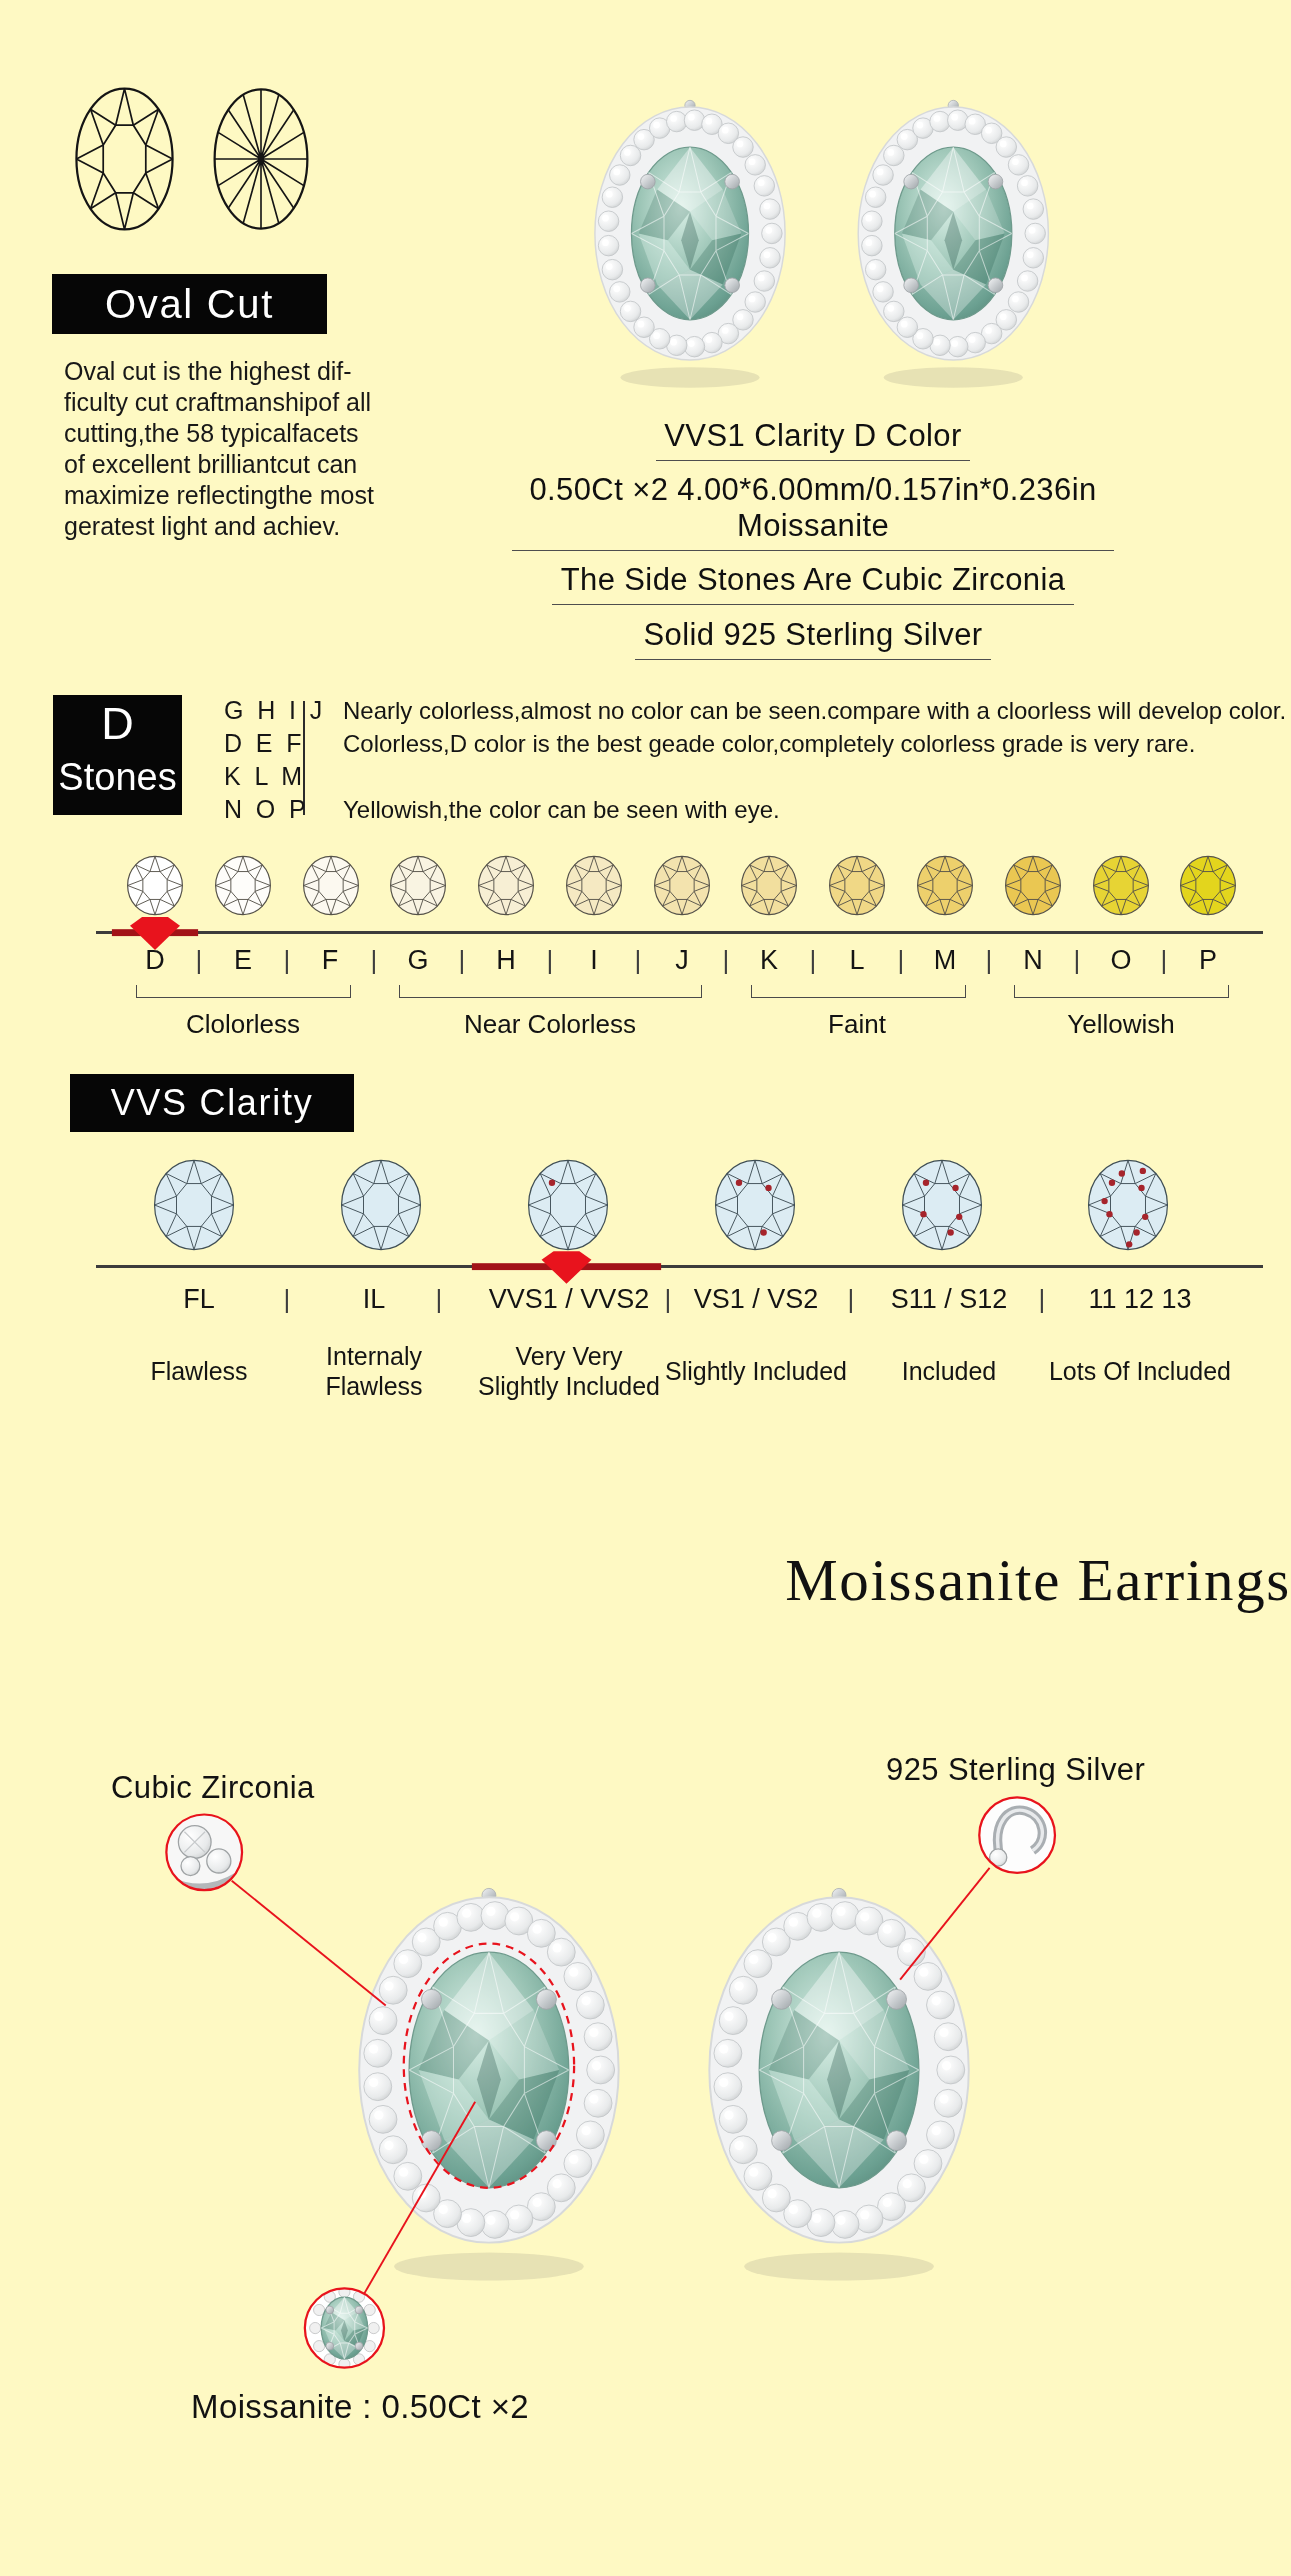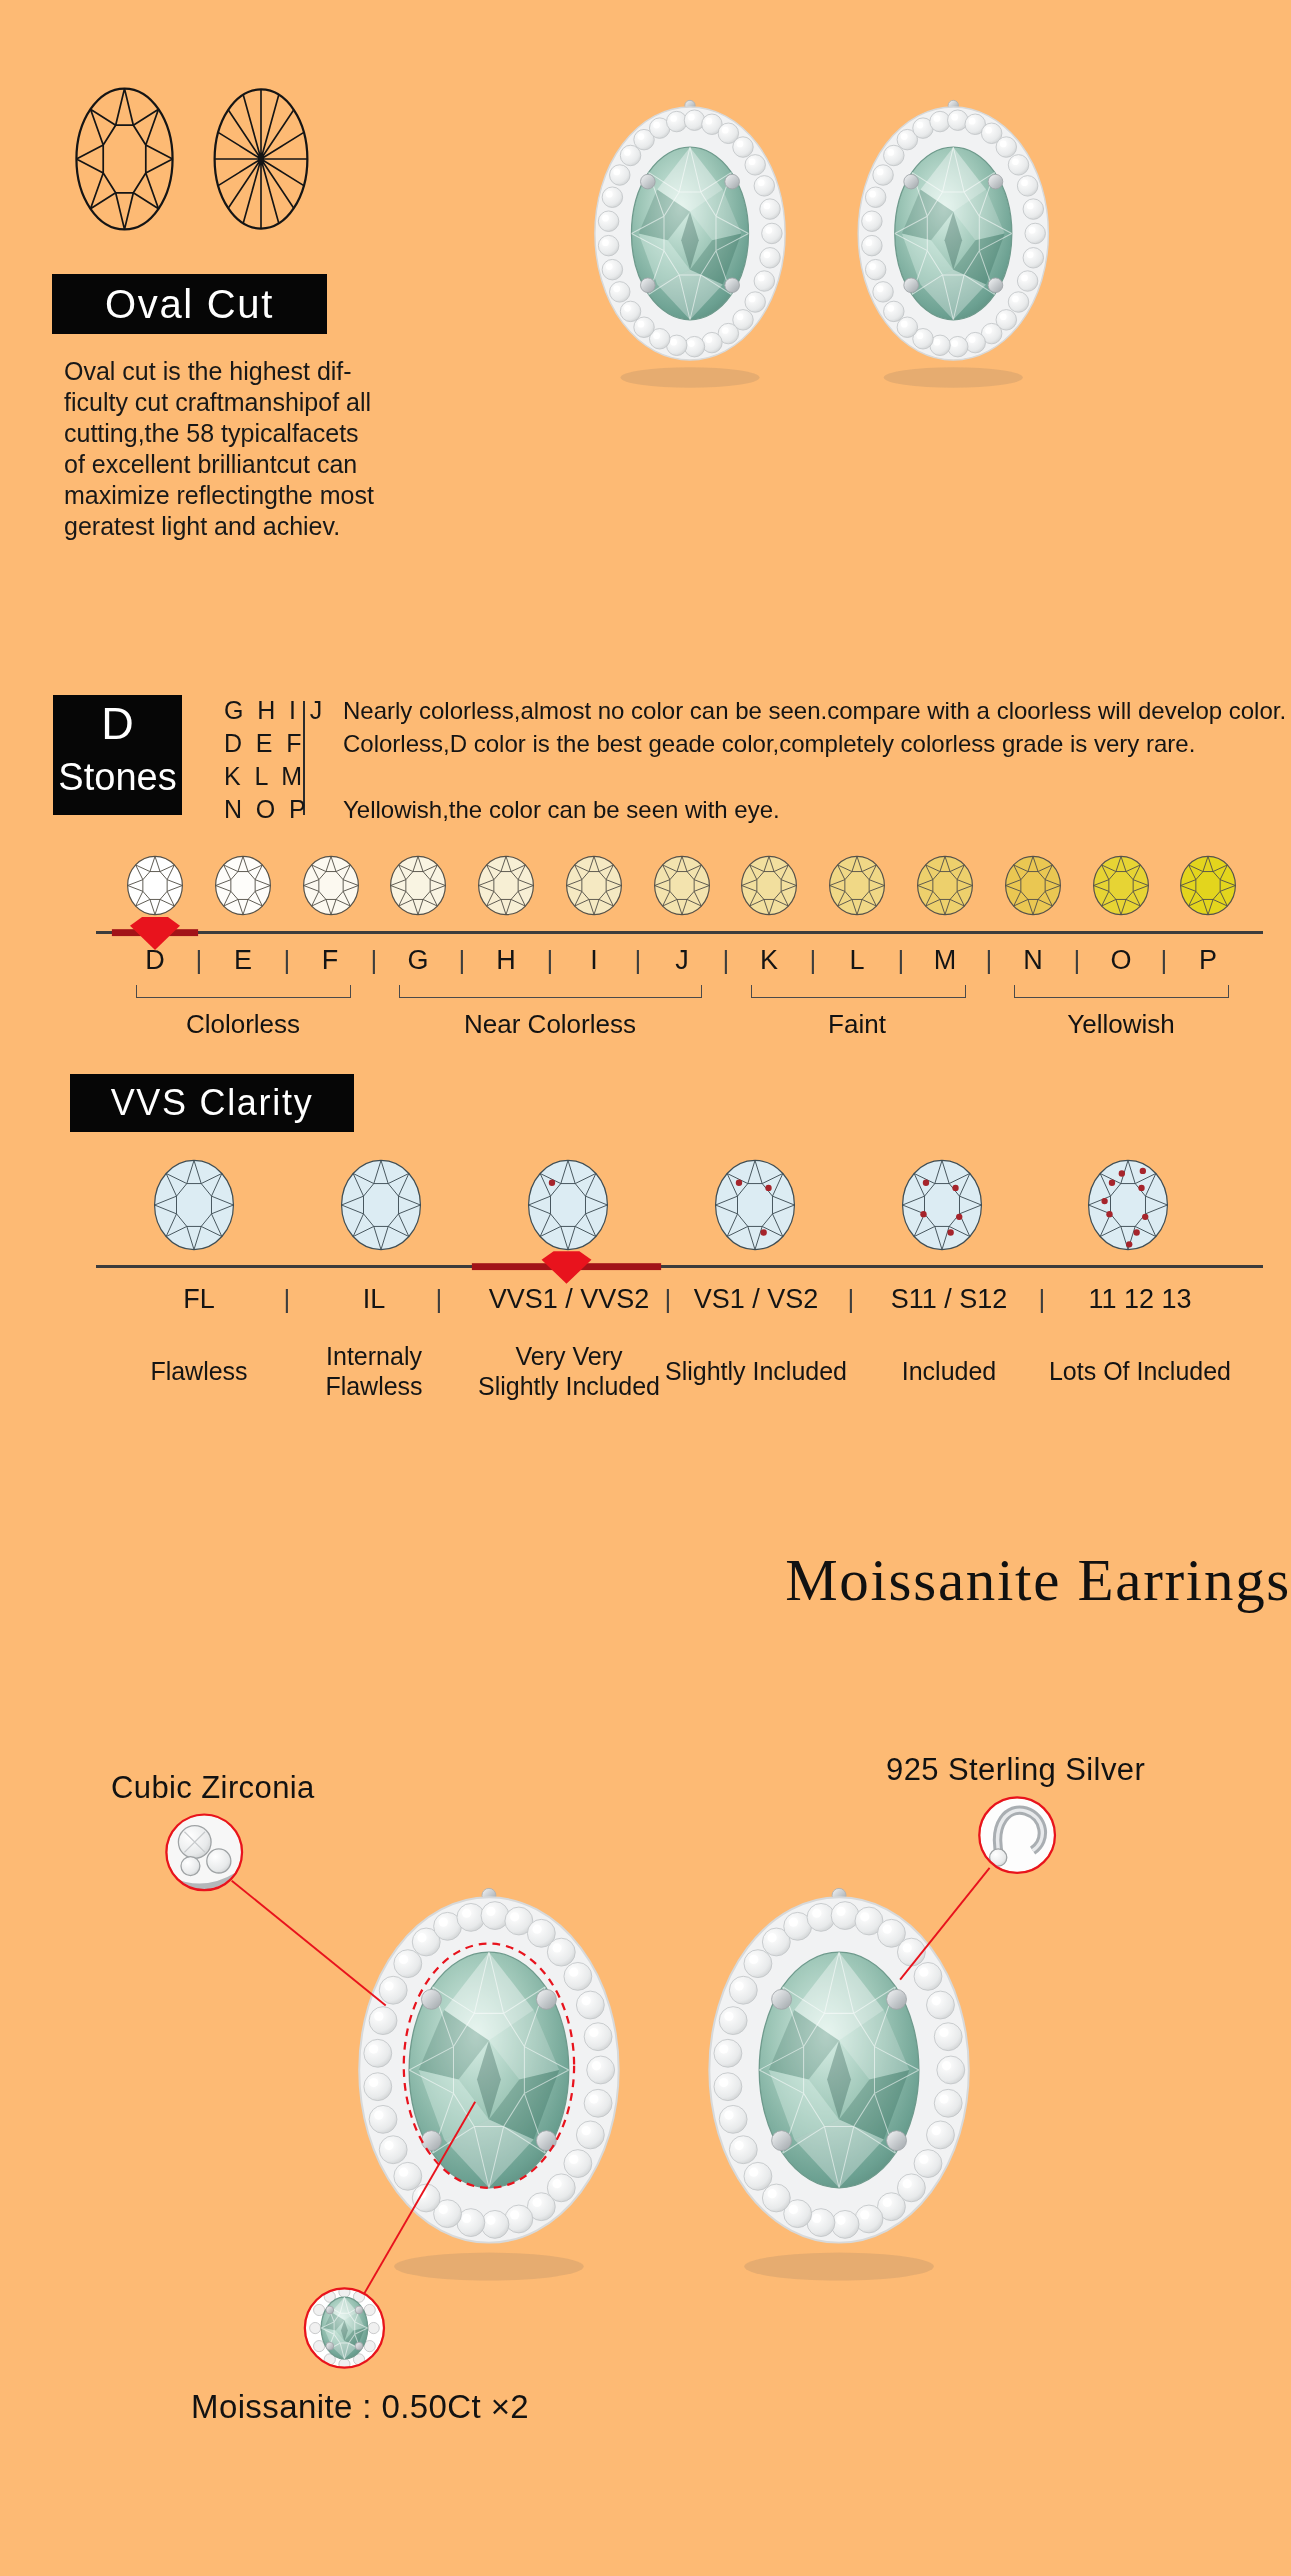--- a/index.html
+++ b/index.html
@@ -1,16 +1,16 @@
 <!DOCTYPE html>
 <html style="font-size:13.8px"><head>
 <meta charset="utf-8">
 <style>
   html,body{margin:0;padding:0;background:#ffffff;}
-  .canvas{position:relative;width:1291px;height:2576px;background:#fdba74;overflow:hidden;
+  .canvas{position:relative;width:1291px;height:2576px;background:#fef9c3;overflow:hidden;
           font-family:"Liberation Sans",sans-serif;color:#1c1c1c;}
   .abs{position:absolute;}
   .banner{position:absolute;background:#060606;color:#ffffff;display:flex;align-items:center;
           justify-content:center;letter-spacing:1.7px;}
   #oval-banner{left:52px;top:274px;width:275px;height:60px;font-size:40px;}
   #clarity-banner{left:70px;top:1074px;width:284px;height:58px;font-size:36px;}
   #oval-desc{left:64px;top:356px;width:318px;font-size:25px;line-height:31px;color:#181818;}
   #spec-lines{left:512px;top:418px;width:602px;text-align:center;}
   .spec-line{display:table;margin:0 auto 11.2px auto;font-size:31px;color:#101010;
              border-bottom:1.7px solid #4e4e4e;padding:0 8.6px 6px 8.6px;letter-spacing:0.4px;}
@@ -233,20 +233,26 @@
             <polygon points="0.0,-25.1 -10.2,8.0 0.0,42.1 10.2,8.0" fill="rgba(18,66,54,0.28)"></polygon>
             <path d="M30.2 20.0 L 12.5 48.2 L -12.5 48.2 L -30.2 20.0 L -30.2 -20.0 L -12.5 -48.2 L 12.5 -48.2 L 30.2 -20.0 Z M 68.0 0.0 L 30.2 -20.0 M 68.0 0.0 L 30.2 20.0 M 48.1 70.9 L 30.2 20.0 M 48.1 70.9 L 12.5 48.2 M 0.0 100.3 L 12.5 48.2 M 0.0 100.3 L -12.5 48.2 M -48.1 70.9 L -12.5 48.2 M -48.1 70.9 L -30.2 20.0 M -68.0 0.0 L -30.2 20.0 M -68.0 0.0 L -30.2 -20.0 M -48.1 -70.9 L -30.2 -20.0 M -48.1 -70.9 L -12.5 -48.2 M -0.0 -100.3 L -12.5 -48.2 M -0.0 -100.3 L 12.5 -48.2 M 48.1 -70.9 L 12.5 -48.2 M 48.1 -70.9 L 30.2 -20.0 " fill="none" stroke="rgba(255,255,255,0.55)" stroke-width="1.2"></path>
           </g>
           <circle cx="438.0" cy="115.8" r="8.5" fill="url(#silver)" stroke="#9fa4a8" stroke-width="1"></circle>
           <circle cx="536.0" cy="115.8" r="8.5" fill="url(#silver)" stroke="#9fa4a8" stroke-width="1"></circle>
           <circle cx="438.0" cy="236.2" r="8.5" fill="url(#silver)" stroke="#9fa4a8" stroke-width="1"></circle>
           <circle cx="536.0" cy="236.2" r="8.5" fill="url(#silver)" stroke="#9fa4a8" stroke-width="1"></circle>
         </g>
       </svg></div>
 
+  <div class="abs" id="spec-lines">
+      <div class="spec-line">VVS1 Clarity D Color</div>
+      <div class="spec-line">0.50Ct ×2  4.00*6.00mm/0.157in*0.236in Moissanite</div>
+      <div class="spec-line">The Side Stones Are Cubic Zirconia</div>
+      <div class="spec-line">Solid 925 Sterling Silver</div>
+    </div>
 
   <div class="abs" id="d-badge">
     <div class="t">D</div>
     <div class="b">Stones</div>
   </div>
   <div class="abs" id="legend-divider"></div>
   <div class="abs" id="legend-rows">
       <div class="legend-row">
         <span class="legend-grades">G H I J</span>
                  <span class="legend-desc">Nearly colorless,almost no color can be seen.compare with a cloorless will develop color.</span>

